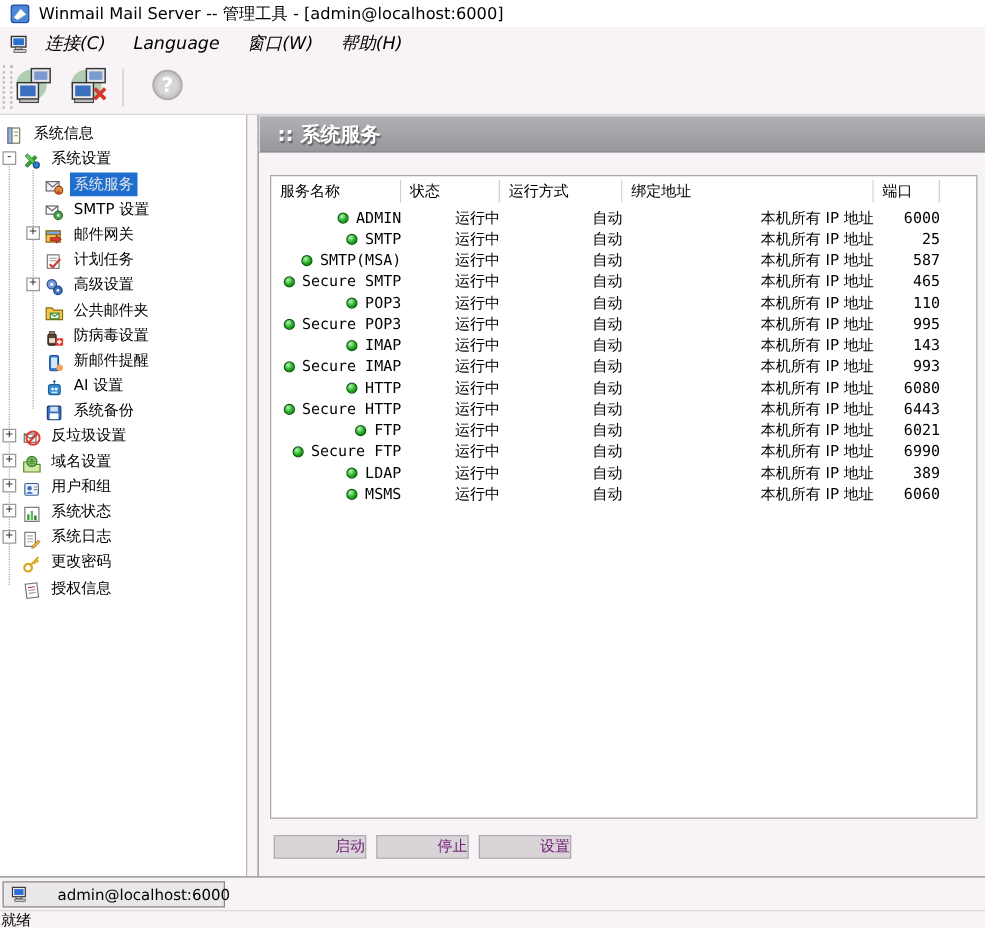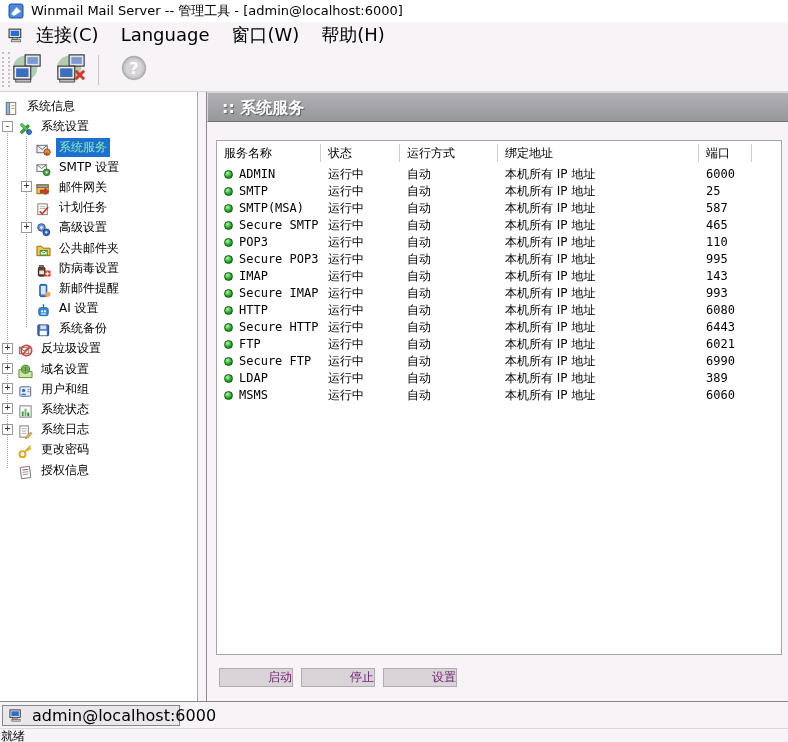--- a/index.html
+++ b/index.html
@@ -6,21 +6,21 @@
   body{width:788px;height:742px;position:relative;overflow:hidden;
        font-family:"DejaVu Sans","Liberation Sans",sans-serif;
        background:#f7f3f6;color:#000;-webkit-font-smoothing:none;}
   .titlebar{position:absolute;left:0;top:0;width:788px;height:22px;background:#ffffff;
             display:flex;align-items:center;border-bottom:1px solid #f0ecef;}
   .titlebar .icon{margin-left:4px;display:inline-flex;}
   .title-text{margin-left:7px;font-size:13px;color:#000;white-space:nowrap;}
   .menubar{position:absolute;left:0;top:22px;width:788px;height:26px;background:#f7f3f6;
            display:flex;align-items:center;}
   .menubar .icon{margin-left:4px;display:inline-flex;}
-  .menu-item{font-size:18px;padding:0 11px;height:26px;line-height:26px;cursor:default;white-space:nowrap;}
+  .menu-item{font-size:14px;padding:0 11px;height:26px;line-height:26px;cursor:default;white-space:nowrap;font-style:italic;}
   .toolbar{position:absolute;left:0;top:48px;width:788px;height:43px;background:#f7f3f6;
            border-bottom:1px solid #d8d4d7;display:flex;align-items:center;}
   .toolbar-grip{position:absolute;left:2px;top:4px;bottom:4px;width:4px;
                 border-left:2px dotted #c3bfc2;border-right:2px dotted #c3bfc2;}
   .tool-btn{width:34px;height:34px;margin-left:10px;display:flex;align-items:center;justify-content:center;}
   .tool-sep{width:1px;height:30px;background:#c8c4c7;margin:0 8px 0 10px;}
   .main{position:absolute;left:0;top:92px;width:788px;height:609px;}
   .tree-panel{position:absolute;left:0;top:0;width:197px;height:609px;background:#fff;
               border-right:1px solid #aaa6aa;overflow:hidden;}
   .splitter{position:absolute;left:198px;top:0;width:8px;height:609px;background:#f7f3f6;}
@@ -30,48 +30,48 @@
           background:linear-gradient(#b1b1b5,#98989c);
           border-top:1px solid #d9d9dc;border-left:1px solid #d9d9dc;border-bottom:1px solid #737377;
           color:#fff;font-size:16px;font-weight:bold;line-height:29px;padding-left:14px;
           text-shadow:1px 1px 1px #5c5c61;box-sizing:border-box;}
   .table-box{position:absolute;left:9px;top:48px;width:566px;height:515px;background:#fff;
              border:1px solid #a8a4a8;box-sizing:border-box;overflow:hidden;}
   .thead{display:flex;height:25px;line-height:25px;font-size:12px;}
   .th{position:relative;padding-left:7px;box-sizing:border-box;white-space:nowrap;overflow:hidden;}
   .th:not(.cf)::after{content:"";position:absolute;right:0;top:3px;bottom:4px;width:1px;background:#cfcbcf;}
   .c0{width:104px}.c1{width:79px}.c2{width:98px}.c3{width:201px}.c4{width:53px}.cf{flex:1}
-  .trow{display:flex;height:17px;line-height:17px;font-size:12px;}
+  .trow{display:flex;height:17px;line-height:17px;font-size:12px;text-align:right;}
   .td{padding-left:7px;box-sizing:border-box;white-space:nowrap;overflow:hidden;}
   .mono{font-family:"DejaVu Sans Mono","Liberation Mono",monospace;font-size:12px;}
   .dot{display:inline-block;width:9px;height:9px;border-radius:50%;margin-right:6px;vertical-align:-1px;
        background:radial-gradient(circle at 35% 30%,#b8f2b8,#1fae1f 55%,#0a6a0a);
        border:1px solid #0a5a0a;box-sizing:border-box;}
   .button-bar{position:absolute;left:0;top:576px;width:582px;height:20px;}
   .btn{position:absolute;top:0;width:74px;height:19px;background:#d8d4d7;border:1px solid #b0acb0;
        box-sizing:border-box;color:#701a75;font-size:12px;text-align:right;line-height:17px;}
   .tree{position:absolute;left:0;top:4px;right:1px;}
   .tree-row{position:relative;height:20.2px;display:flex;align-items:flex-end;font-size:12px;white-space:nowrap;}
   .tree-row .icon{display:inline-flex;flex:none;}
   .root .icon{margin-left:4px;} .l0 .icon{margin-left:18px;} .l1 .icon{margin-left:36px;}
   .tree-row .label{margin-left:5px;padding:1px 3px;}
-  .tree-row.selected .label{background:#1e6fd0;color:#86efac;}
+  .tree-row.selected .label{background:#1e6fd0;color:#e5e5e5;}
   .expand-box{position:absolute;top:50%;margin-top:-5.5px;width:11px;height:11px;background:#fff;
               border:1px solid #9a969a;box-sizing:border-box;font-family:"DejaVu Sans Mono",monospace;
               font-size:10px;line-height:8px;text-align:center;color:#333;z-index:2;}
   .l0 .expand-box{left:2px;} .l1 .expand-box{left:21px;}
   .spine{position:absolute;border-left:1px dotted #a8a4a8;width:0;}
   #spine-root{left:7px;top:34px;height:342px;}
   #spine-child{left:26px;top:44px;height:191px;}
   .mdi-strip{position:absolute;left:0;top:701px;width:788px;height:27px;background:#f7f3f6;
              border-top:1px solid #8a868a;box-sizing:border-box;}
   .mdi-btn{position:absolute;left:2px;top:3px;width:178px;height:21px;background:#eae7ea;
            border:1px solid #8a868a;box-sizing:border-box;display:flex;align-items:center;}
   .mdi-btn .icon{margin-left:3px;display:inline-flex;}
-  .mdi-btn span.lbl{margin-left:8px;font-size:16px;}
+  .mdi-btn span.lbl{margin-left:22px;font-size:12px;}
   .statusbar{position:absolute;left:0;top:728px;width:788px;height:14px;background:#f7f3f6;
              border-top:1px solid #dcd8db;font-size:12px;line-height:14px;padding-left:1px;box-sizing:border-box;}
 </style>
 </head>
 <body>
 
 <div class="titlebar">
   <span class="icon" id="title-icon">
       <span class="icon">
         <svg width="16" height="16" viewBox="0 0 16 16">

